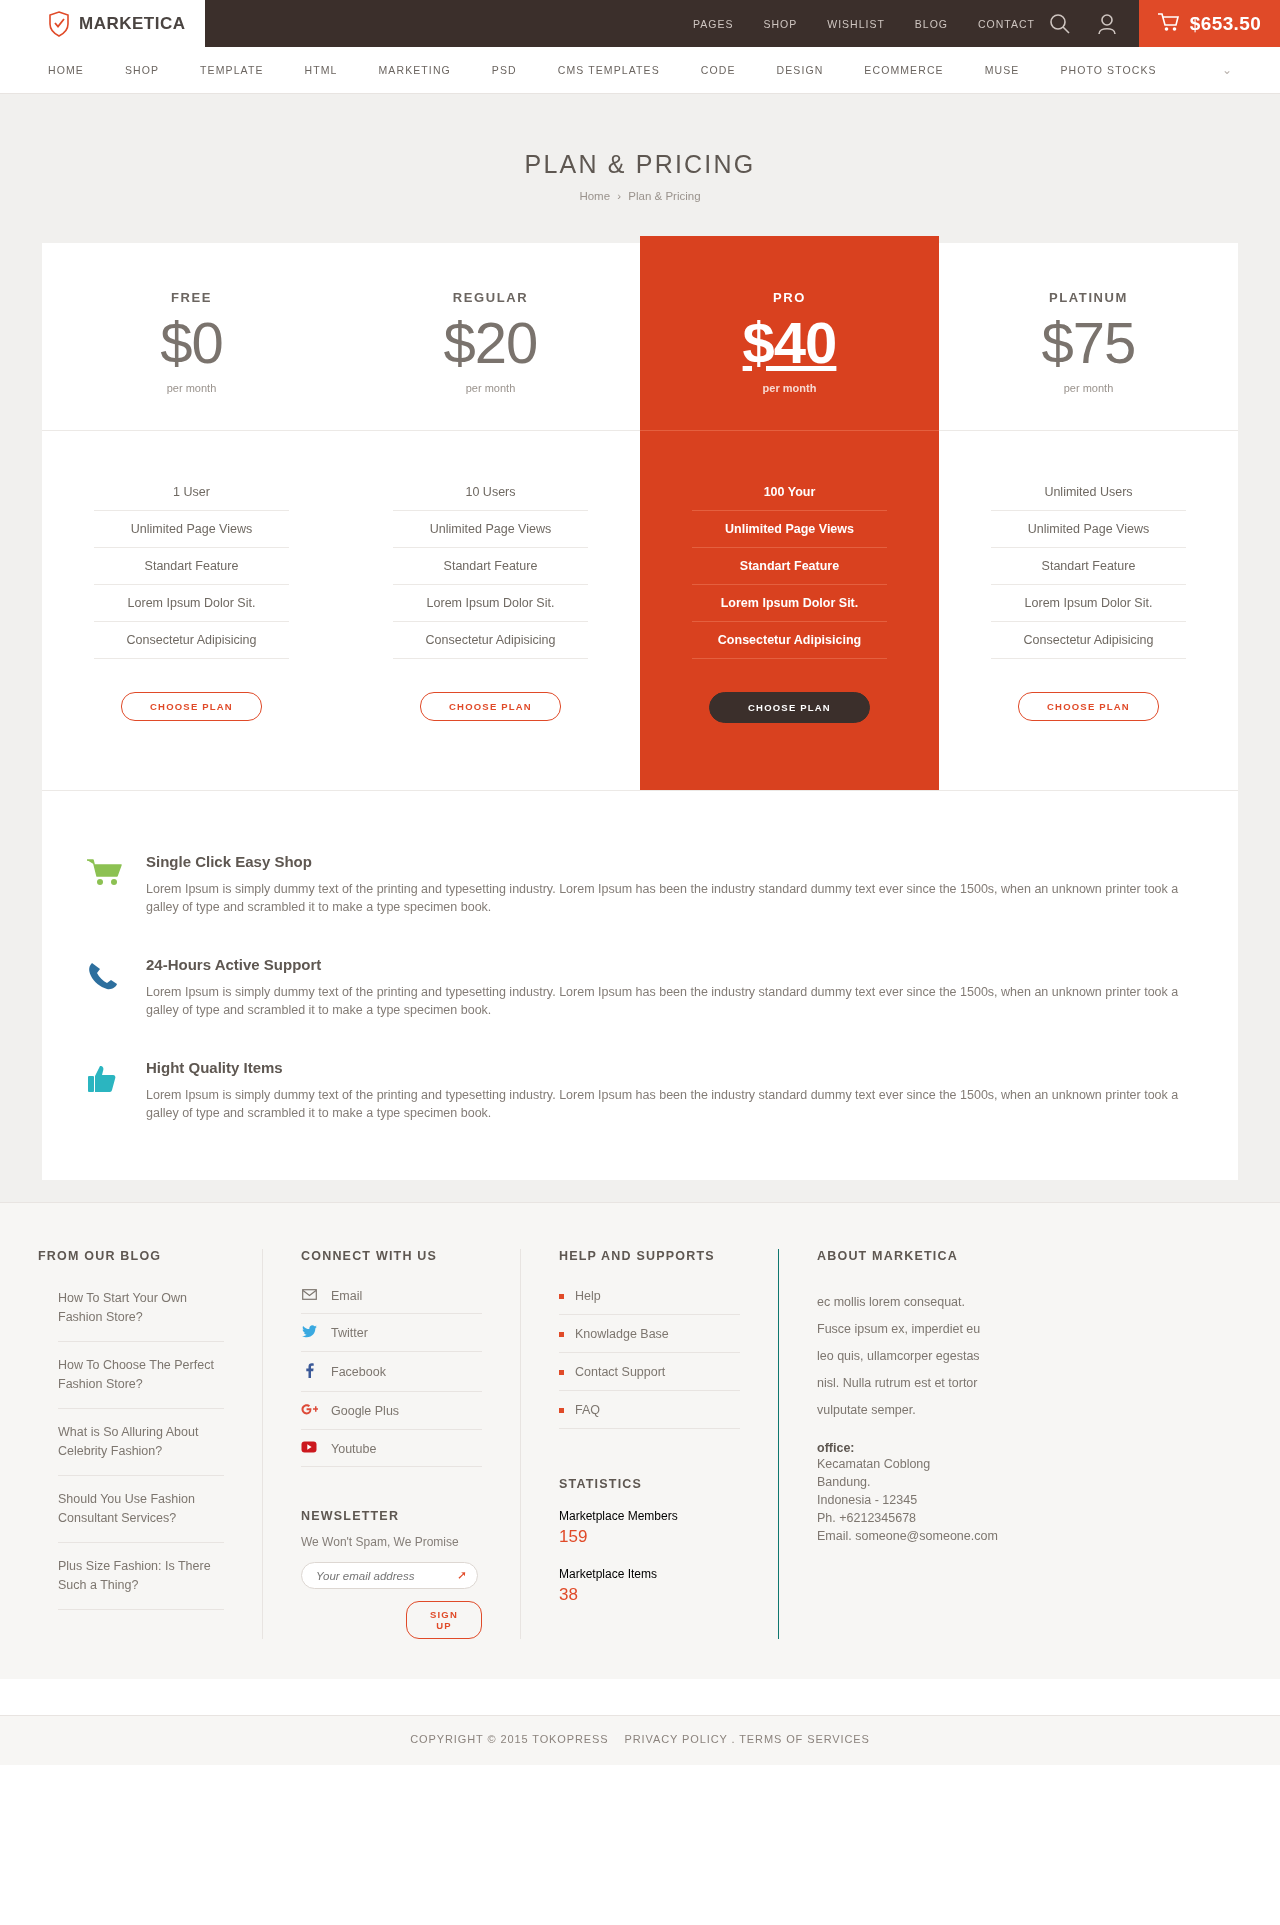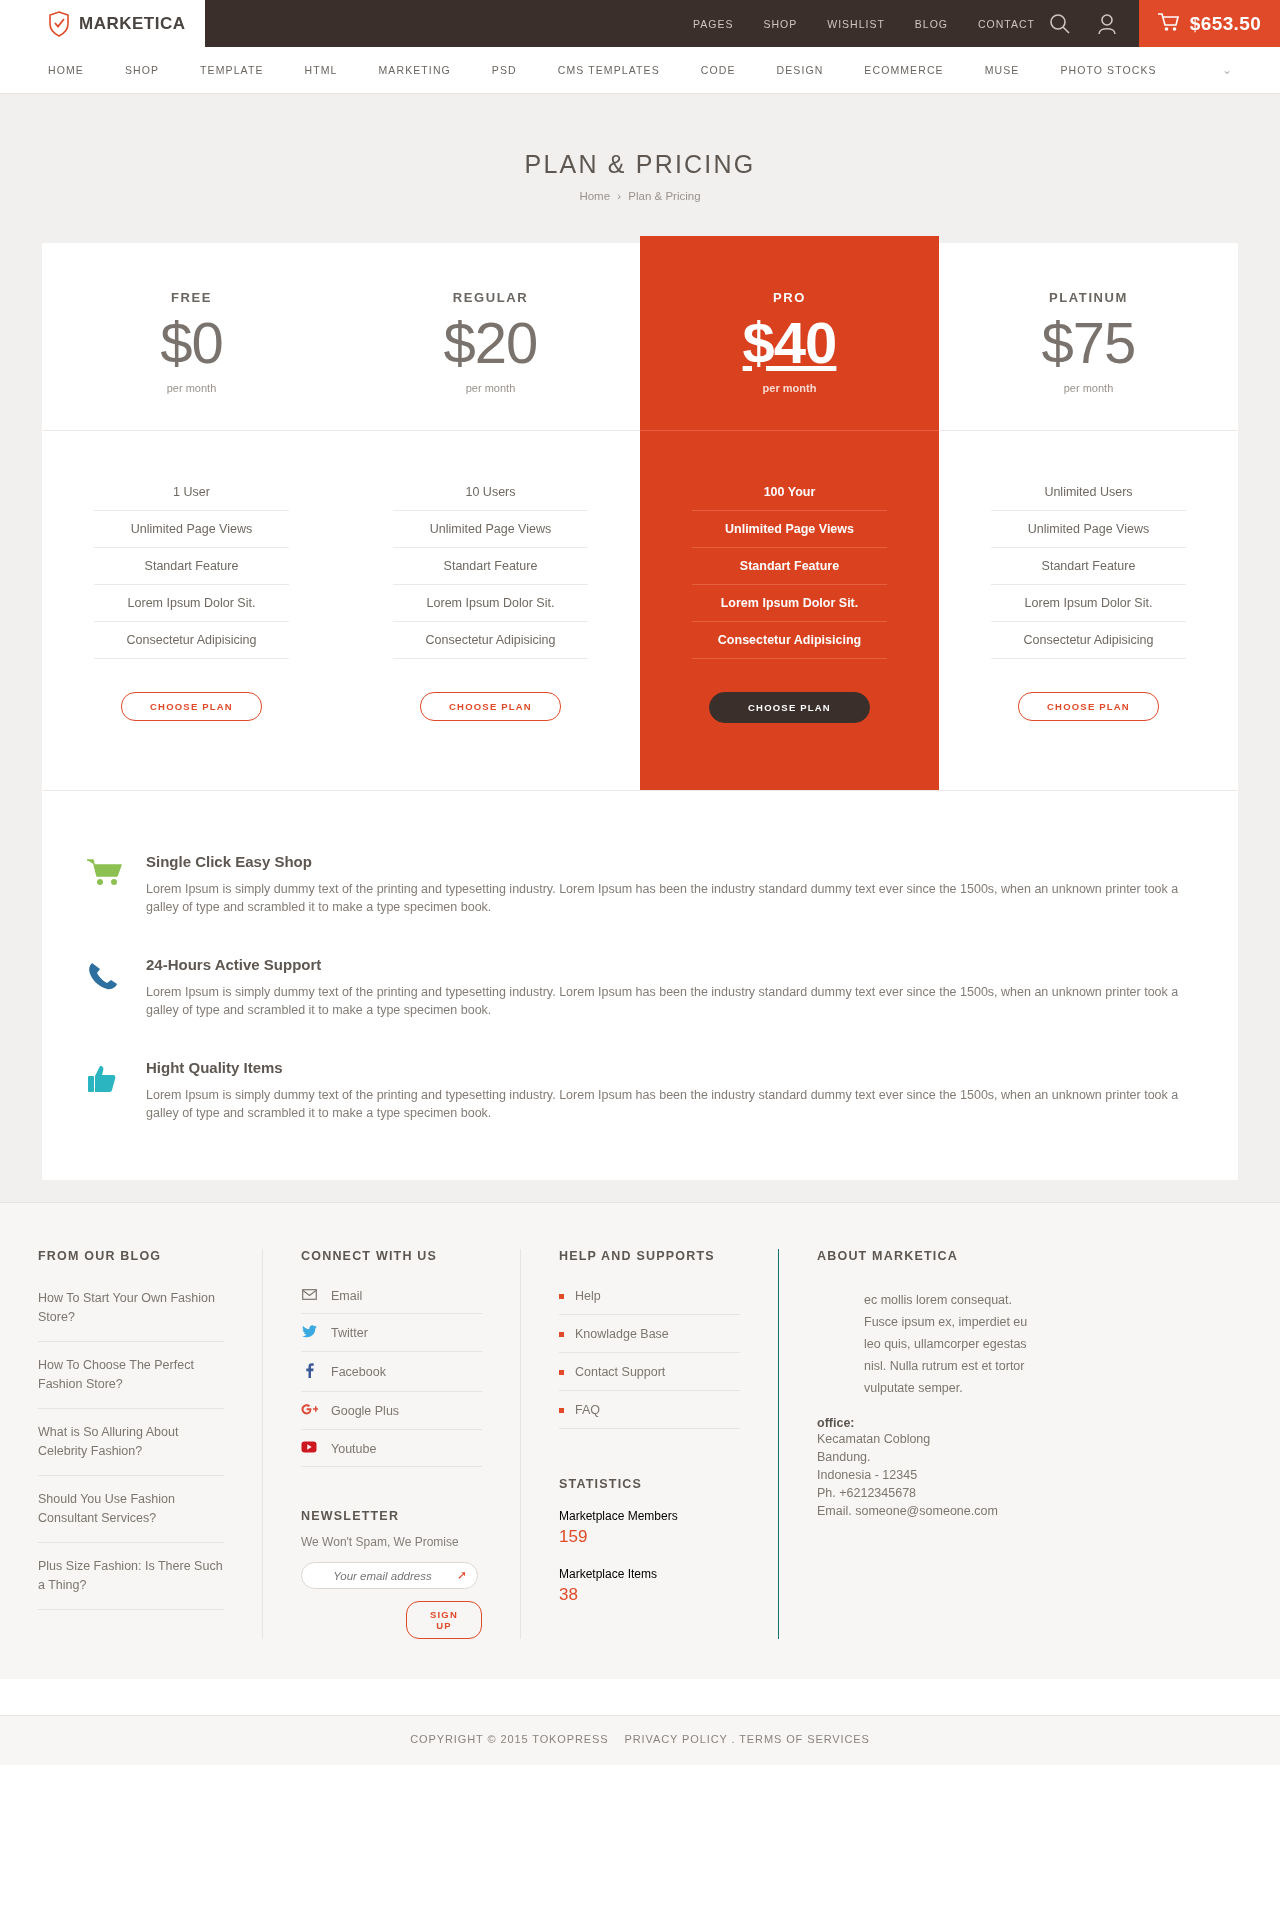--- a/index.html
+++ b/index.html
@@ -227,20 +227,21 @@
     margin-bottom: 26px;
   }
   .blog-item {
     font-size: 12.5px;
     line-height: 19px;
     color: #7d766f;
     padding-bottom: 14px;
     border-bottom: 1px solid #e8e4e1;
     margin-bottom: 14px;
     cursor: pointer;
+    margin-left: 20px;
   }
   .social-item {
     display: flex;
     align-items: center;
     gap: 14px;
     font-size: 12.5px;
     color: #7d766f;
     padding-bottom: 10px;
     border-bottom: 1px solid #e8e4e1;
     margin-bottom: 11px;
@@ -272,21 +273,20 @@
     width: 177px;
     height: 27px;
     border: 1px solid #ddd7d2;
     border-radius: 14px;
     background: #fff;
     padding: 0 28px 0 14px;
     font-size: 11.5px;
     color: #9a938d;
     font-family: inherit;
     font-style: italic;
-    text-align: center;
   }
   .nl-arrow {
     position: absolute;
     right: 11px;
     top: 6px;
     color: #e04a28;
     font-size: 12px;
   }
   .btn-signup {
     margin-top: 12px;
@@ -306,24 +306,23 @@
     font-size: 12.5px;
     letter-spacing: 1.2px;
     color: #5e5751;
     font-weight: bold;
     margin: 48px 0 18px 0;
   }
   .stat-label { font-size: 12px; color: #000000; }
   .stat-value { font-size: 17px; color: #e04a28; margin: 4px 0 20px 0; }
   .about-p {
     font-size: 12.5px;
-    line-height: 22px;
+    line-height: 27px;
     color: #7d766f;
     width: 175px;
-    margin-left: 47px;
   }
   .office-title { font-weight: bold; color: #5e5751; margin-top: 17px; font-size: 12.5px; }
   .office-line { font-size: 12.5px; line-height: 18px; color: #7d766f; }
 
   .copyright {
     border-top: 1px solid #e8e4e1;
     background: #f7f6f4;
     text-align: center;
     padding: 17px 0 20px 0;
     font-size: 11px;

